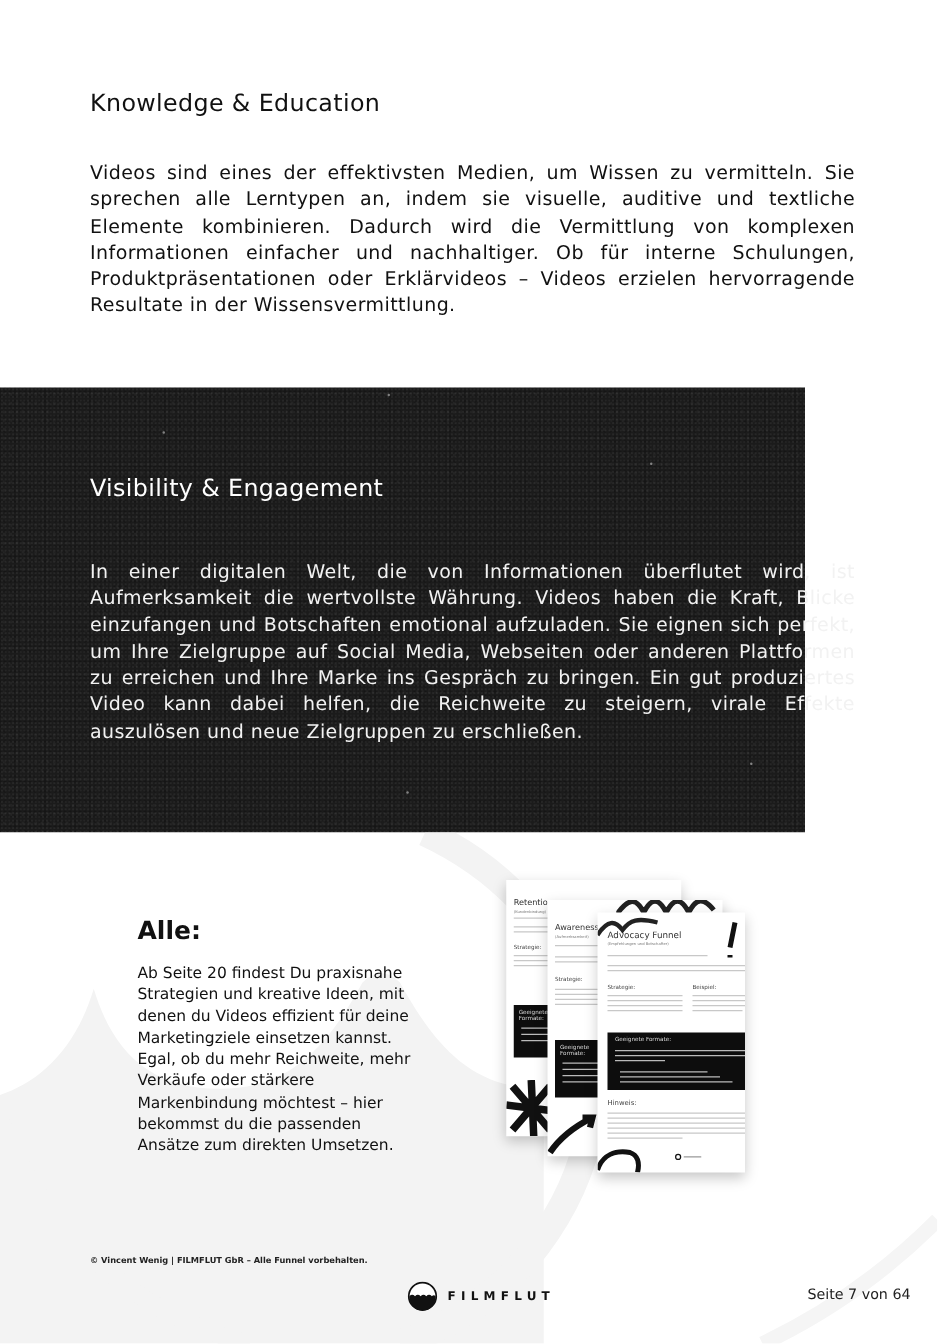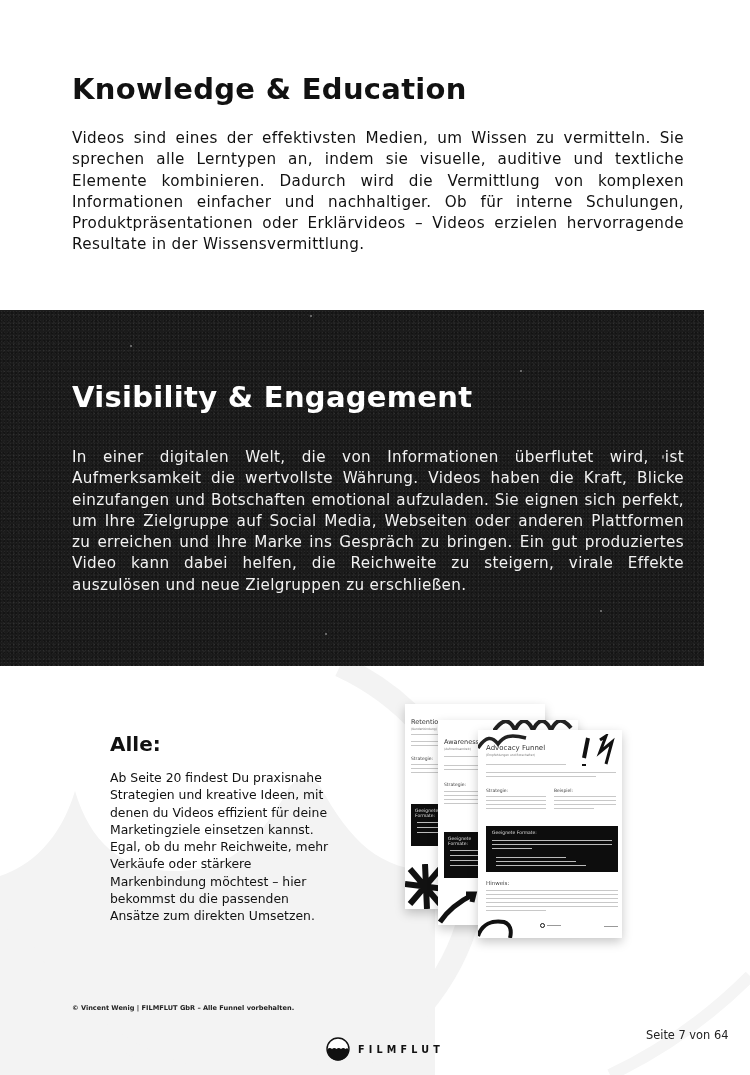--- a/index.html
+++ b/index.html
@@ -1,23 +1,23 @@
 <!DOCTYPE html>
 <html><head>
 <meta charset="utf-8">
 <style>
   * { box-sizing: border-box; margin: 0; padding: 0; }
   html, body { width: 750px; height: 1075px; background: #ffffff; overflow: hidden; }
   body { position: relative; font-family: "DejaVu Sans", sans-serif; color: #111; }
 
   .section-light { position: absolute; left: 0; top: 0; width: 750px; height: 310px; background: #fff; }
-  .h1 { position: absolute; left: 72px; font-family: "DejaVu Sans", sans-serif; font-weight: bold; font-size: 29px; letter-spacing: 0.3px; }
+  .h1 { position: absolute; left: 72px; font-family: "DejaVu Sans", sans-serif; font-weight: normal; font-size: 19px; letter-spacing: 0.3px; }
   .para { position: absolute; left: 72px; width: 612px; font-size: 15.2px; line-height: 21.3px; text-align: justify; letter-spacing: 0.35px; }
 
-  .section-dark { position: absolute; left: 0; top: 310px; width: 704px; height: 356px;
+  .section-dark { position: absolute; left: 0; top: 310px; width: 644px; height: 356px;
     background-color: #1b1b1b;
     background-image:
       radial-gradient(rgba(255,255,255,0.06) 1px, transparent 1px),
       radial-gradient(rgba(255,255,255,0.04) 1px, transparent 1px),
       radial-gradient(rgba(0,0,0,0.25) 1px, transparent 1px);
     background-size: 3px 3px, 5px 7px, 4px 4px;
     background-position: 0 0, 1px 2px, 2px 1px;
   }
   .section-dark .h1 { color: #fff; }
   .section-dark .para { color: #f2f2f2; }
@@ -32,21 +32,21 @@
   .pages { position: absolute; left: 400px; top: 30px; width: 240px; height: 250px; }
   .pg { position: absolute; background: #fff; box-shadow: 0 4px 10px rgba(0,0,0,0.22); overflow: hidden; }
   .pg .t { position: absolute; font-size: 6.5px; color: #333; white-space: nowrap; }
   .pg .s { position: absolute; font-size: 3px; color: #777; white-space: nowrap; }
   .pg .line { position: absolute; height: 1.4px; background: #c8c8c8; }
   .pg .box { position: absolute; background: #0d0d0d; }
   .pg .box .bl { position: absolute; height: 1.2px; background: #bbb; }
   .pg .lbl { position: absolute; font-size: 4.5px; color: #444; }
 
   .copyright { position: absolute; left: 72px; top: 338px; font-size: 6.6px; font-weight: bold; color: #222; }
-  .logo { position: absolute; left: 326px; top: 359px; display: flex; align-items: center; gap: 8px; margin-top: 12px; }
+  .logo { position: absolute; left: 326px; top: 359px; display: flex; align-items: center; gap: 8px; }
   .logo-mark { width: 24px; height: 24px; }
   .logo-text { font-size: 9.6px; font-weight: bold; letter-spacing: 4.2px; color: #111; }
   .pagenum { position: absolute; left: 646px; top: 362px; font-size: 11.4px; color: #222; }
 </style>
 </head>
 <body>
 
 <section class="section-light">
   <h1 class="h1" style="top:72px;">Knowledge &amp; Education</h1>
   <p class="para" style="top:128px;">Videos sind eines der effektivsten Medien, um Wissen zu vermitteln. Sie sprechen alle Lerntypen an, indem sie visuelle, auditive und textliche Elemente kombinieren. Dadurch wird die Vermittlung von komplexen Informationen einfacher und nachhaltiger. Ob für interne Schulungen, Produktpräsentationen oder Erklärvideos – Videos erzielen hervorragende Resultate in der Wissensvermittlung.</p>
@@ -119,21 +119,21 @@
         <div class="bl" style="left:6px;top:18px;width:30px;"></div>
         <div class="bl" style="left:6px;top:23px;width:30px;"></div>
         <div class="bl" style="left:6px;top:28px;width:30px;"></div>
         <div class="bl" style="left:6px;top:33px;width:30px;"></div>
       </div>
       <svg style="position:absolute;left:0;top:170px;" width="40" height="35">
         <path d="M2,32 C10,20 20,12 36,4 M28,4 L36,4 L34,12" fill="none" stroke="#111" stroke-width="5"></path>
       </svg>
     </div>
 
-    <div class="pg" style="left:78px;top:34px;width:144px;height:208px;">
+    <div class="pg" style="left:78px;top:34px;width:118px;height:208px;">
       <svg style="position:absolute;left:0;top:2px;" width="50" height="20">
         <path d="M0,16 C8,4 14,4 20,12 C26,4 32,2 48,6" fill="none" stroke="#222" stroke-width="3.5"></path>
       </svg>
       <svg style="position:absolute;left:100px;top:4px;" width="45" height="35">
         <path d="M10,4 L6,24 M6,30 L6,32" stroke="#111" stroke-width="4"></path>
         <path d="M22,6 L28,2 L22,18 L34,8 L28,30" fill="none" stroke="#111" stroke-width="3"></path>
       </svg>
       <span class="t" style="left:8px;top:14px;font-size:7px;">Advocacy Funnel</span>
       <span class="s" style="left:8px;top:23px;">(Empfehlungen und Botschafter)</span>
       <div class="line" style="left:8px;top:34px;width:80px;"></div>

